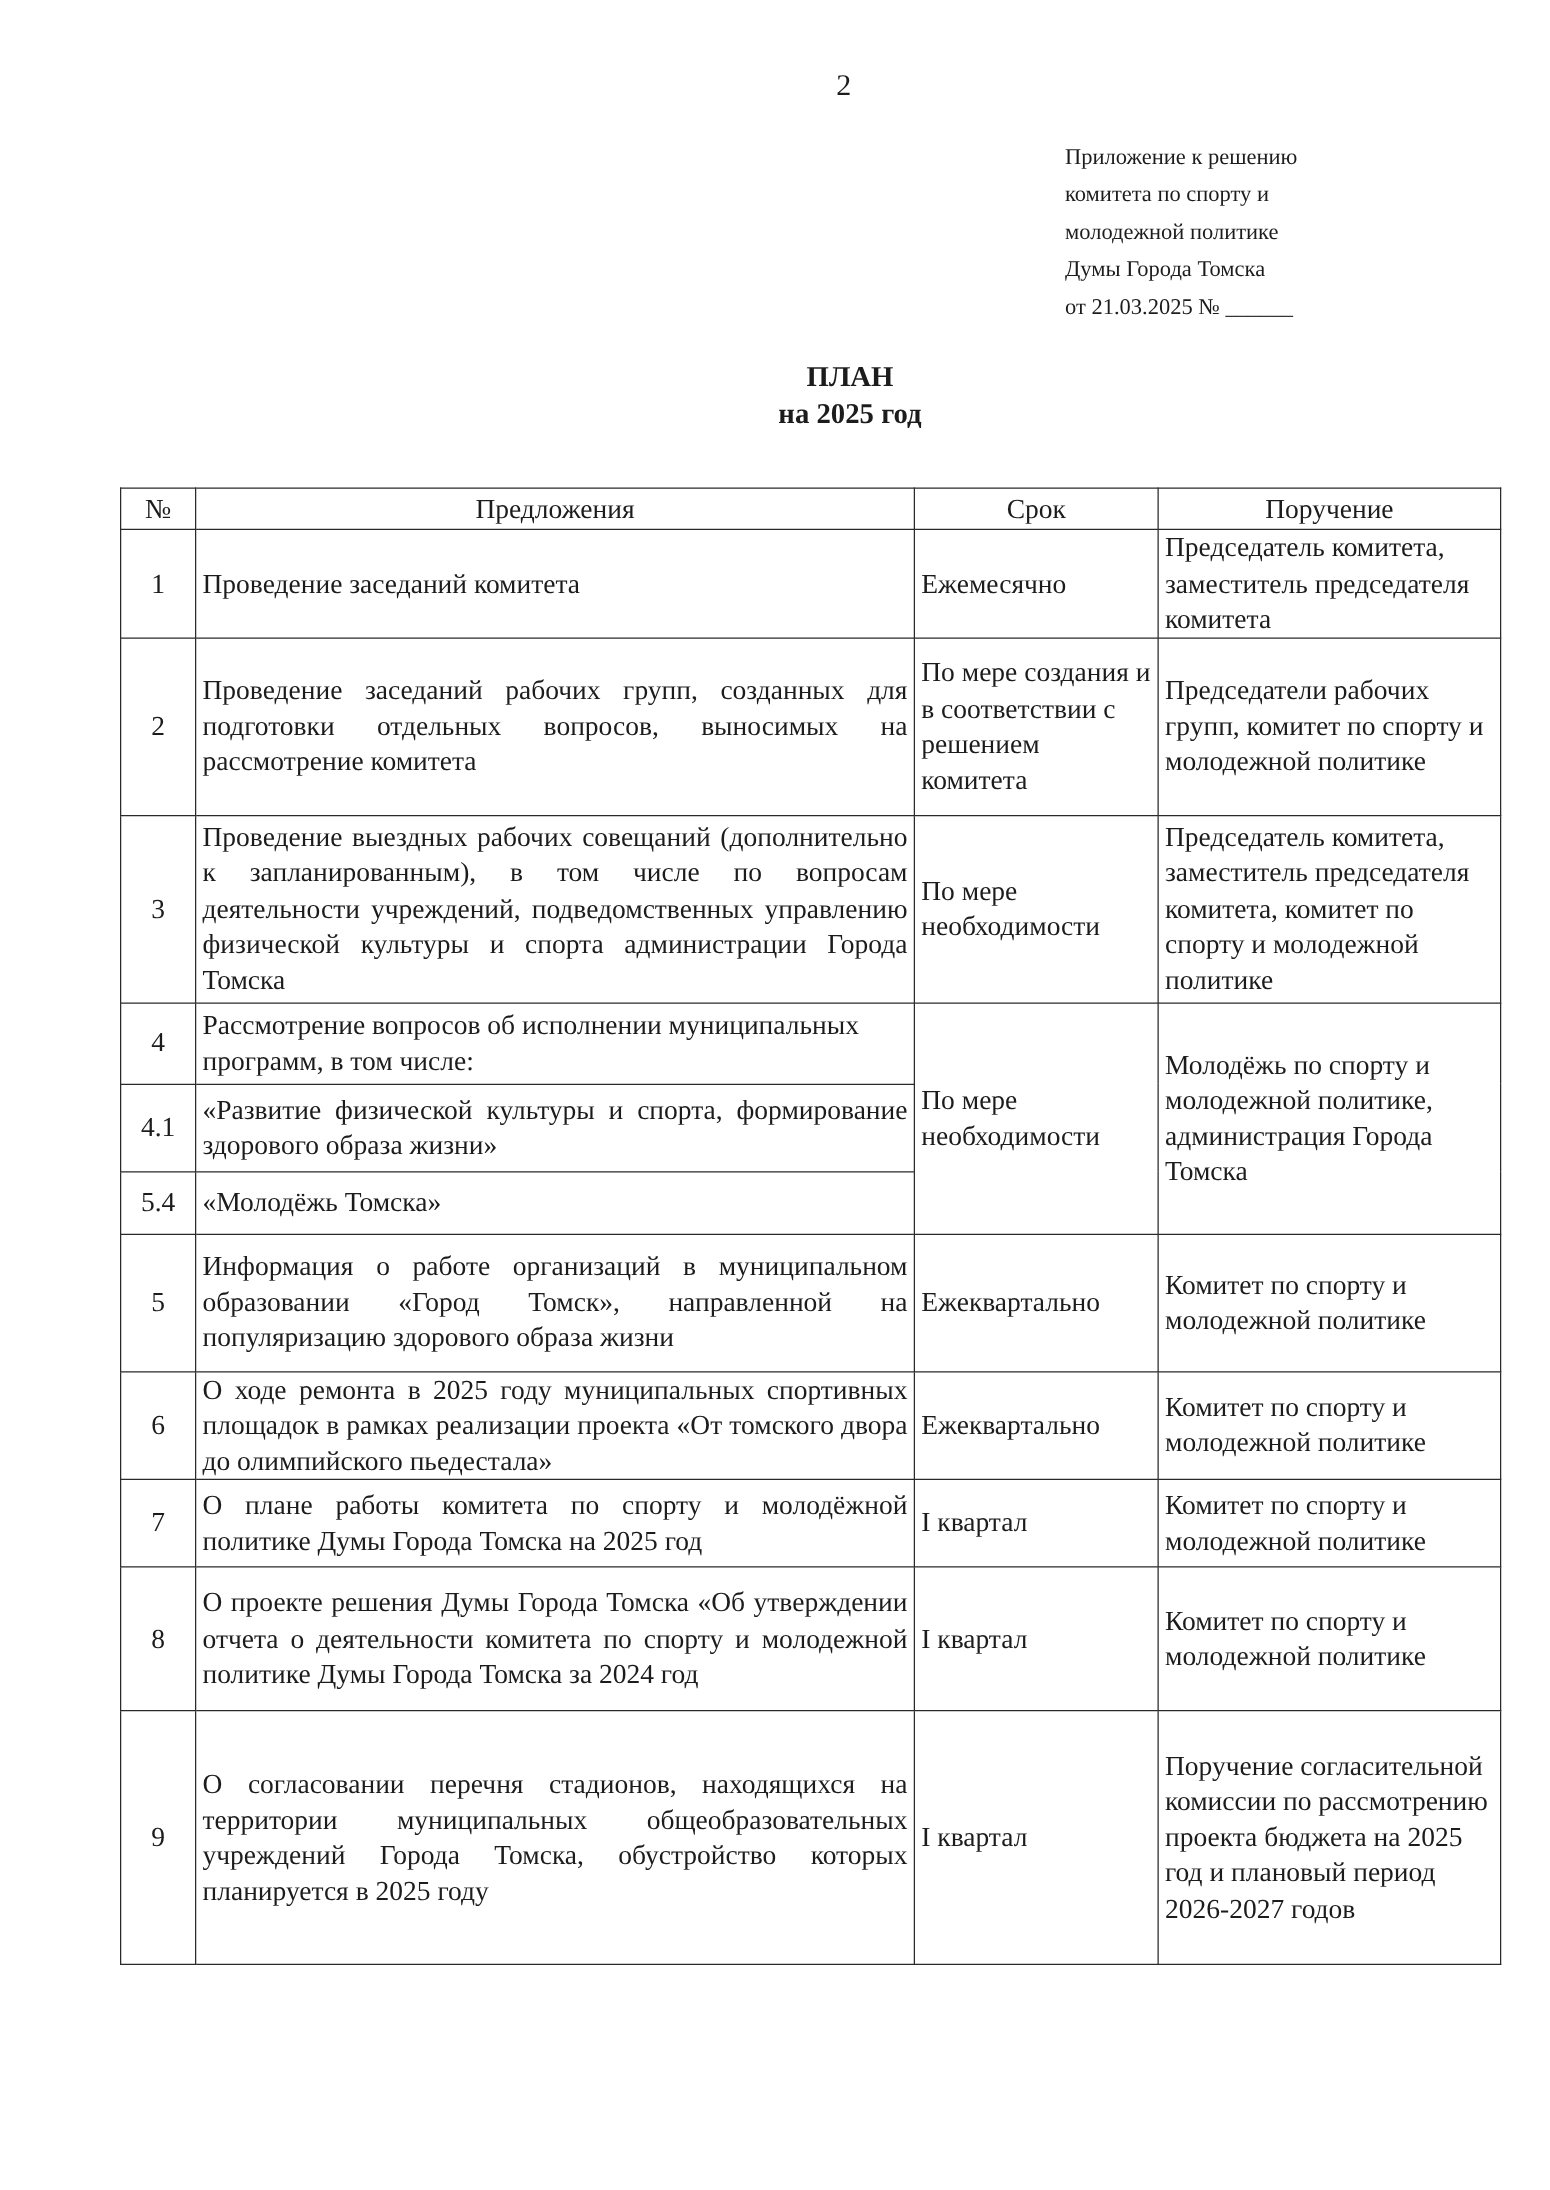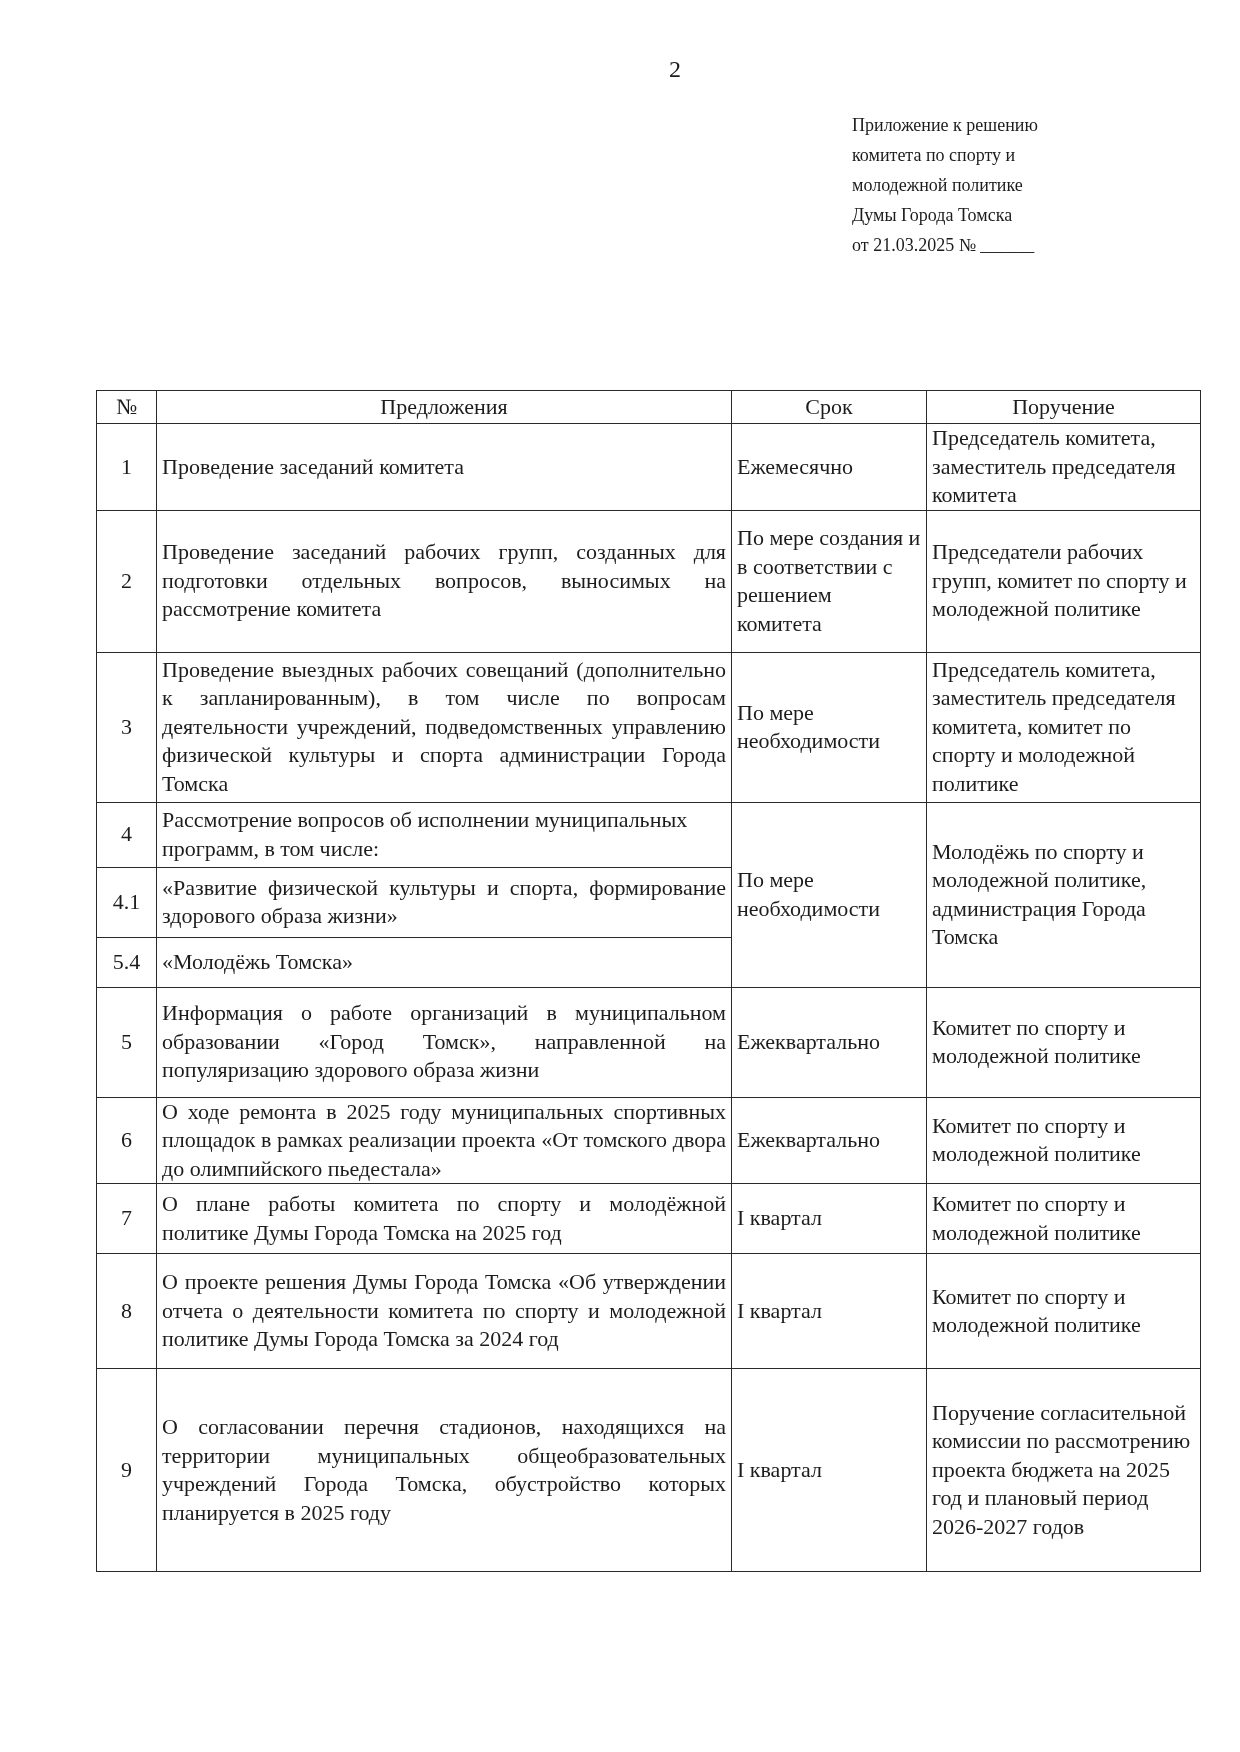--- a/index.html
+++ b/index.html
@@ -48,20 +48,22 @@
 
 <div class="appendix">
   <div>Приложение к решению</div>
   <div>комитета по спорту и</div>
   <div>молодежной политике</div>
   <div>Думы Города Томска</div>
   <div>от 21.03.2025 № ______</div>
 </div>
 
 <div class="title-block">
+  <div>ПЛАН</div>
+  <div>на 2025 год</div>
 </div>
 
 <table class="plan">
   <colgroup>
     <col class="col-num">
       <col class="col-text">
       <col class="col-term">
       <col class="col-init">
   </colgroup>
   <thead>

